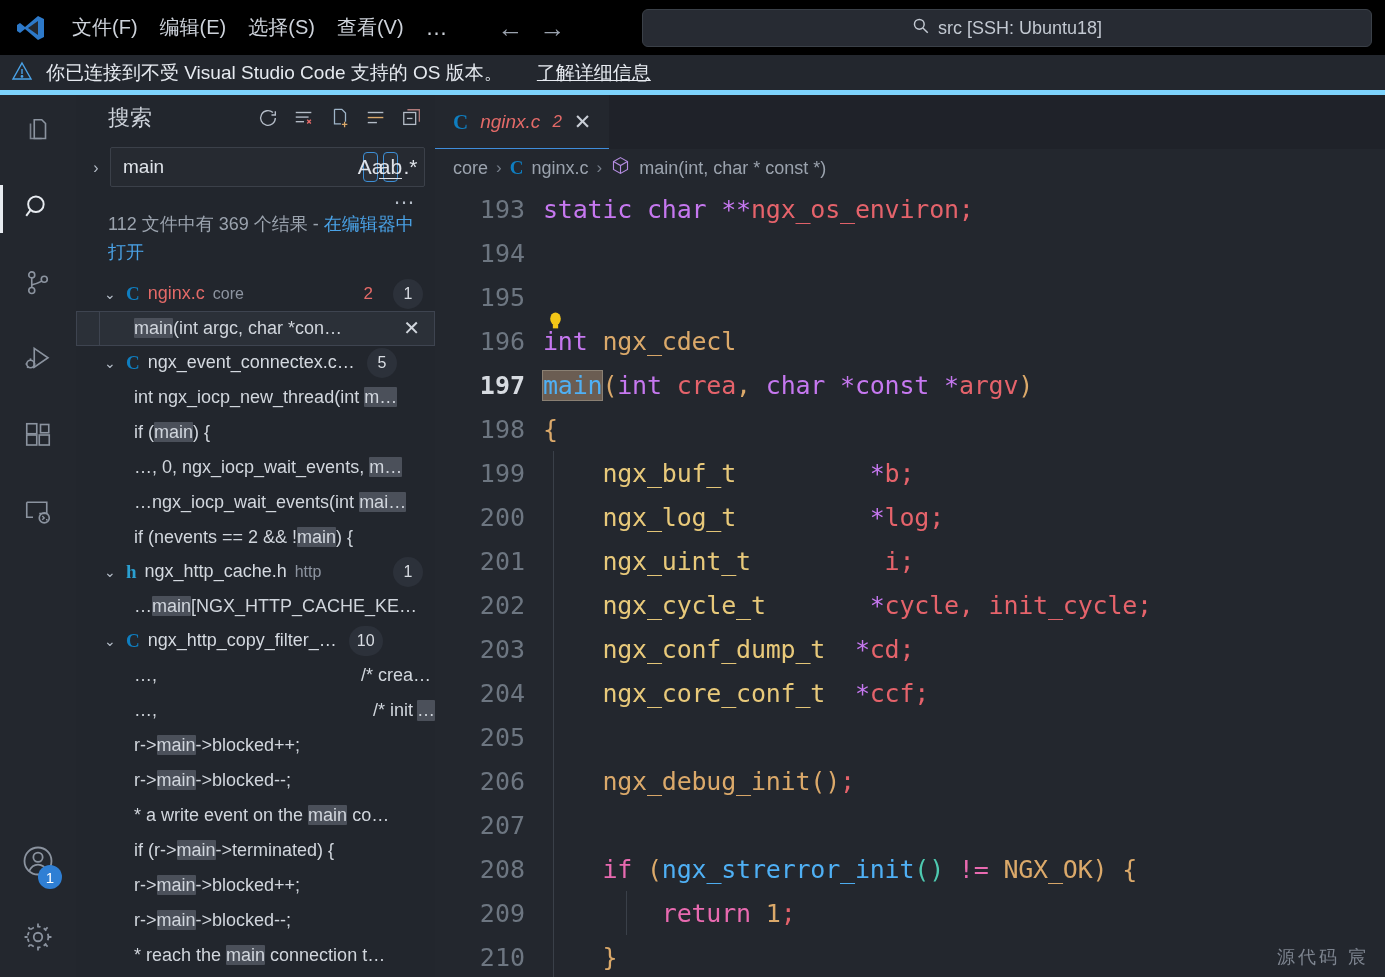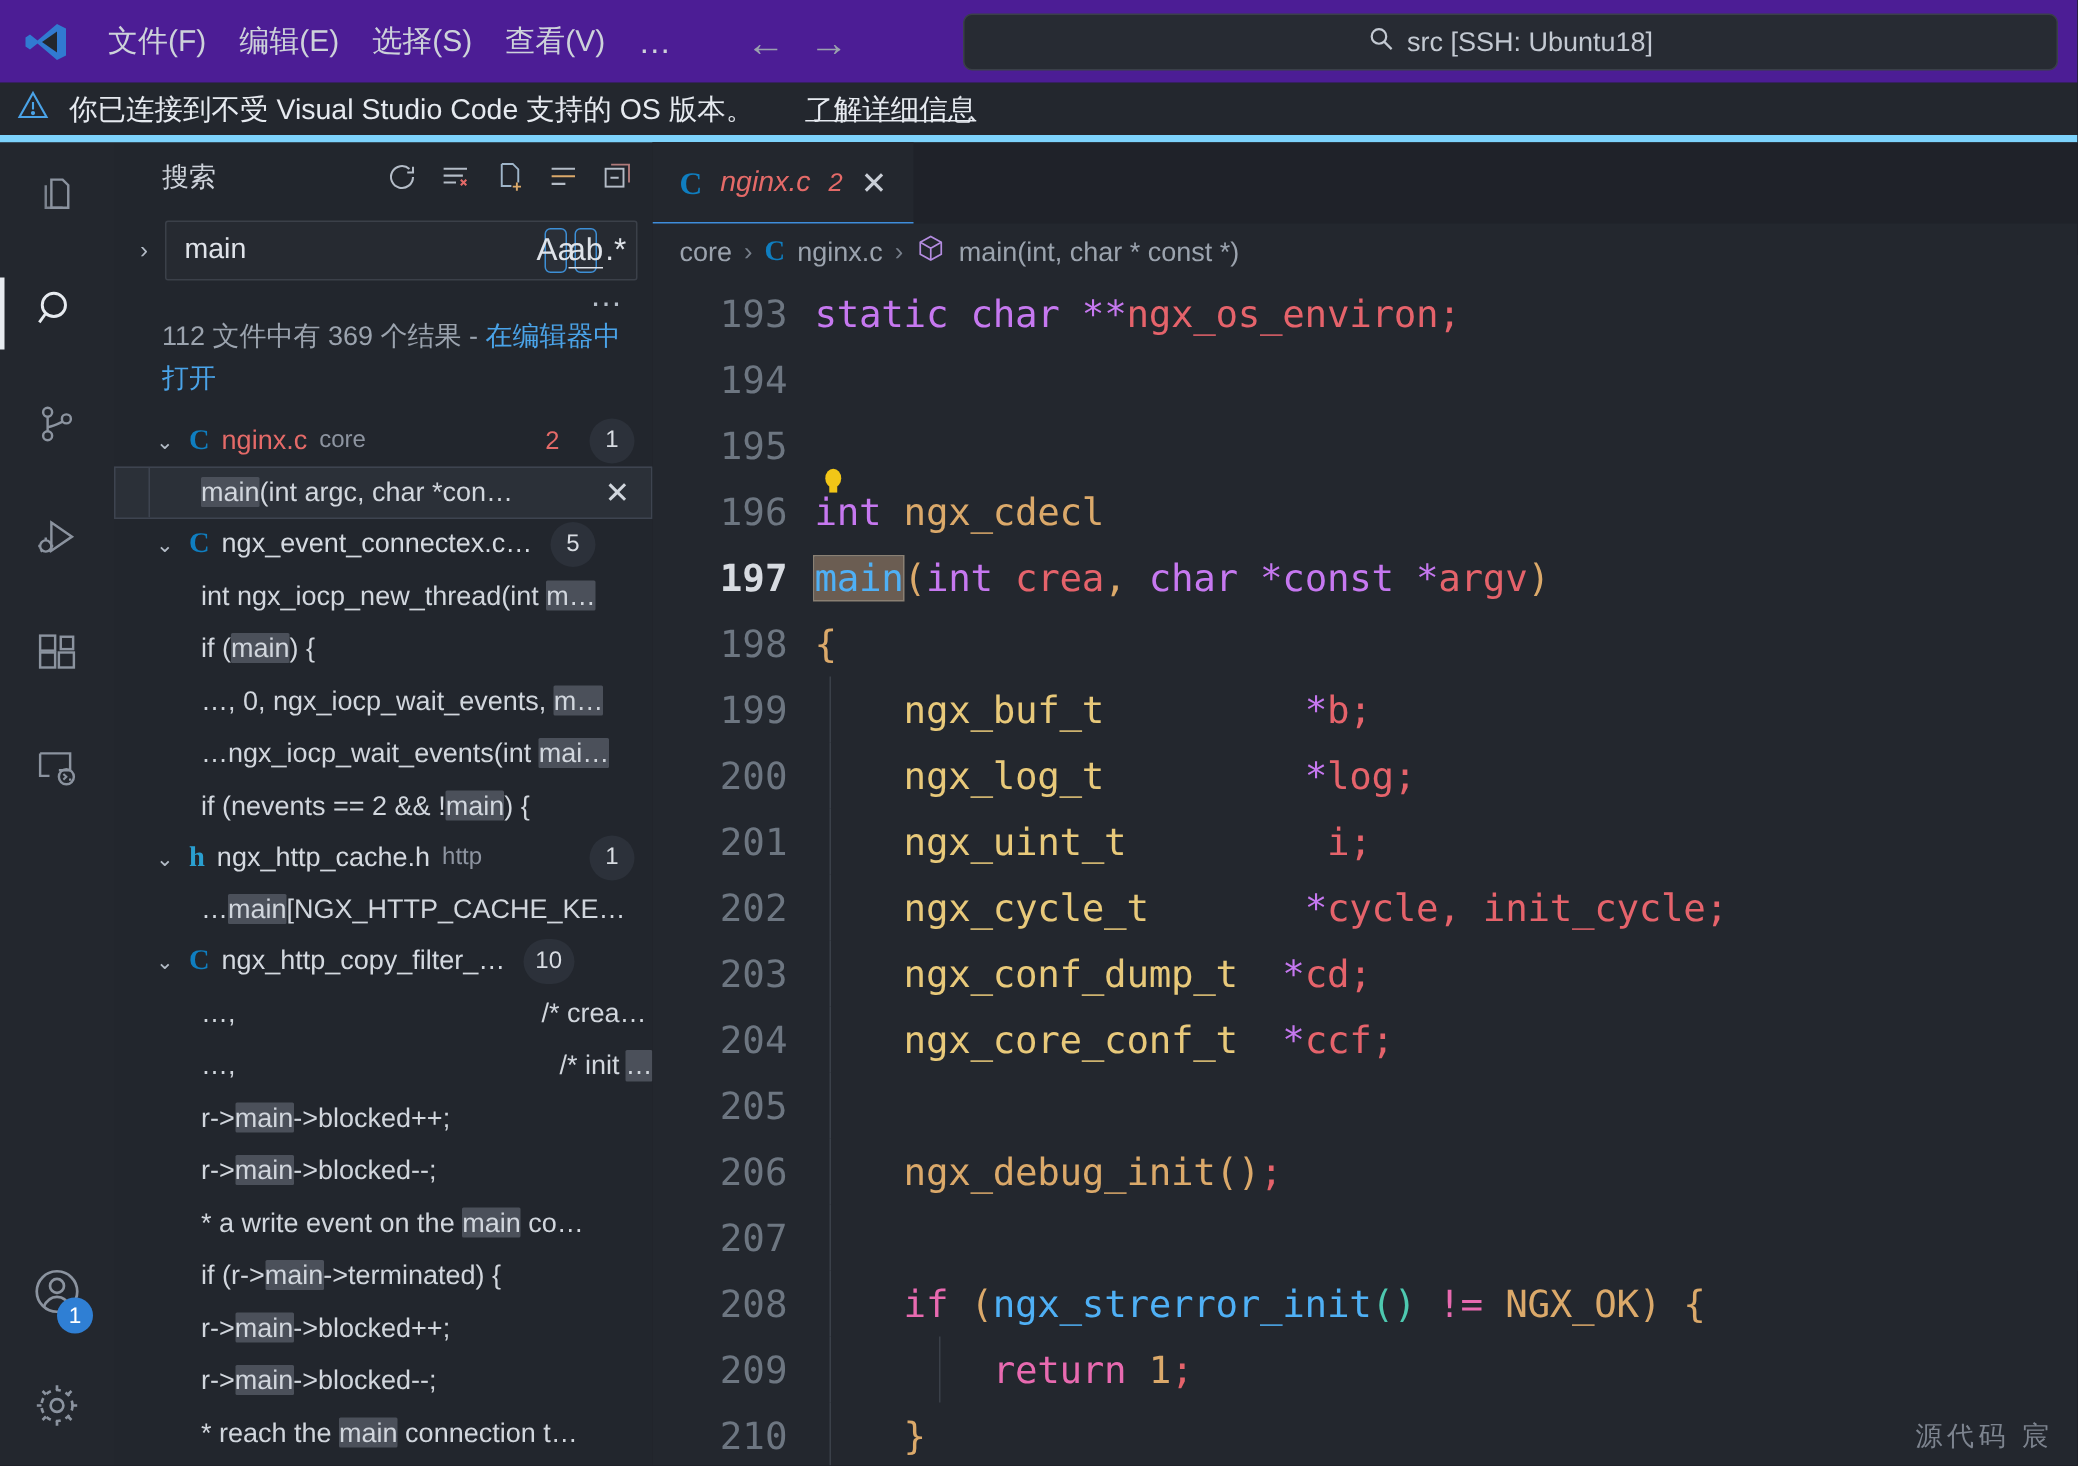--- a/index.html
+++ b/index.html
@@ -6,21 +6,21 @@
   html, body {
     width: 1385px; height: 977px;
     background: #1e2128;
     font-family: "Liberation Sans", sans-serif;
     overflow: hidden;
   }
   #app { position: relative; width: 1385px; height: 977px; display: flex; flex-direction: column; }
 
   
   .titlebar {
-    height: 55px; background: #4c1d95; display: flex; align-items: center;
+    height: 55px; background: #000000; display: flex; align-items: center;
     flex: 0 0 55px; position: relative;
   }
   .vscode-logo { width: 46px; display: flex; align-items: center; justify-content: center; margin-left: 8px; }
   .menus { display: flex; align-items: center; gap: 22px; margin-left: 18px; }
   .menu-item { color: #cdd2da; font-size: 20px; white-space: nowrap; cursor: default; }
   .menu-dots { color: #cdd2da; font-size: 22px; letter-spacing: 2px; line-height: 10px; }
   .navbtns { display: flex; align-items: center; gap: 16px; margin-left: 48px; }
   .navbtn { color: #9aa2ae; font-size: 26px; line-height: 1; }
   .cmdcenter {
     position: absolute; left: 642px; top: 9px; width: 730px; height: 38px;
@@ -65,21 +65,21 @@
 
   
   .sidebar {
     width: 359px; flex: 0 0 359px; background: #22262d;
     display: flex; flex-direction: column; min-height: 0; position: relative;
   }
   .side-head {
     height: 46px; display: flex; align-items: center; padding: 0 12px 0 32px;
     flex: 0 0 46px;
   }
-  .side-title { color: #cdd2da; font-size: 18px; }
+  .side-title { color: #cdd2da; font-size: 22px; }
   .side-actions { margin-left: auto; display: flex; align-items: center; gap: 14px; }
   .side-act { color: #b4bcc7; display: flex; align-items: center; cursor: pointer; }
 
   .searchrow { display: flex; align-items: flex-start; padding: 6px 10px 0 6px; }
   .chevron-col { width: 28px; display: flex; justify-content: center; padding-top: 12px; color: #b4bcc7; cursor: pointer; }
   .searchbox {
     flex: 1 1 auto; height: 40px; background: #262a31; border: 1px solid #3b4049;
     display: flex; align-items: center; padding: 0 6px 0 12px; border-radius: 2px;
   }
   .search-val { color: #dfe3e9; font-size: 19px; flex: 1 1 auto; }

